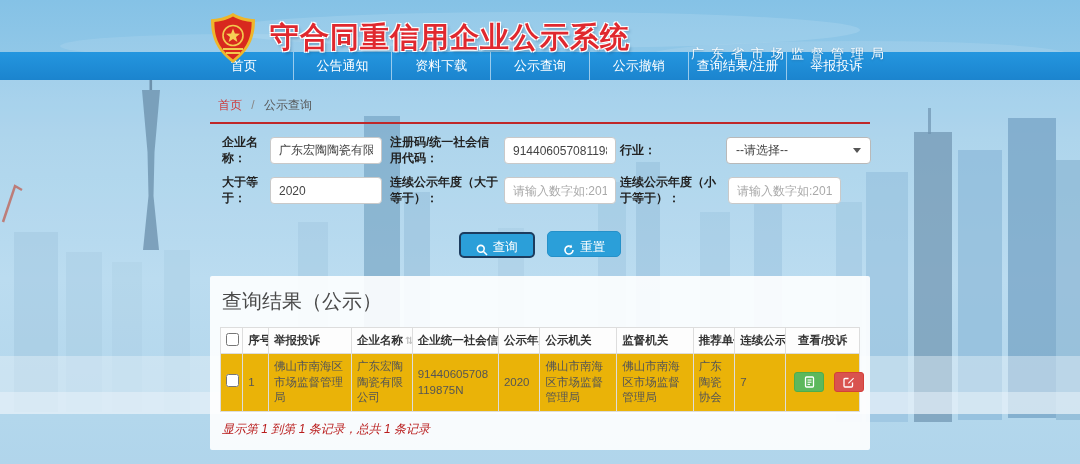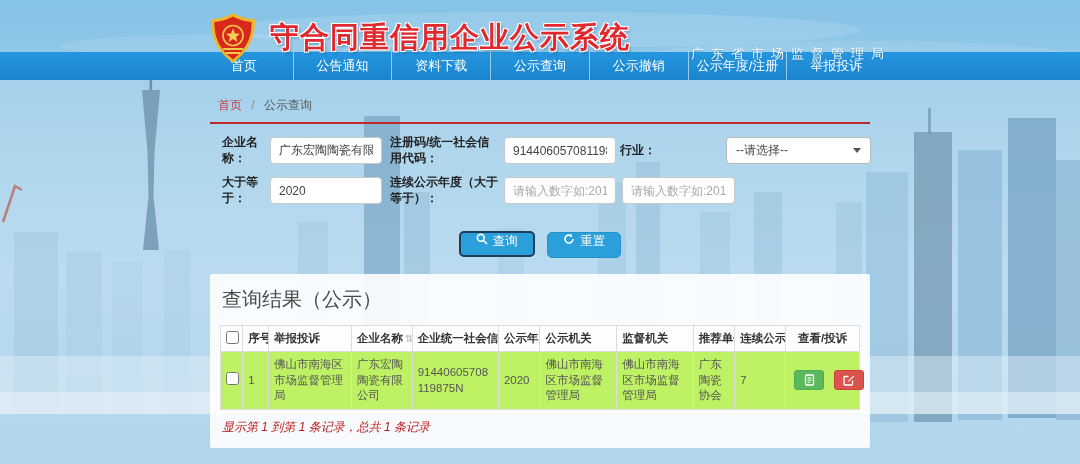--- a/index.html
+++ b/index.html
@@ -48,31 +48,31 @@
   .inp::placeholder { color:#a9a9a9; }
   .iw112 { width:112px; margin-left:2px; } .iw113 { width:113px; margin-left:2px; }
   .g2 { margin-left:8px; } .g3 { margin-left:4px; }
   .select-box { width:145px; height:27px; border:1px solid #b9b9b9; border-radius:4px; background:#fff;
     display:flex; align-items:center; justify-content:space-between; padding:0 9px; cursor:pointer; }
   .select-value { font-size:12px; color:#444; }
   .chevron { width:0; height:0; border-left:4px solid transparent; border-right:4px solid transparent;
     border-top:5px solid #555; }
 
   .btn-row { margin-top:25px; text-align:center; }
-  .btn { display:inline-flex; align-items:flex-start; gap:5px; height:26px; padding:0 15px;
+  .btn { display:inline-flex; align-items:flex-end; gap:5px; height:26px; padding:0 15px;
     background:#2b9fd9; color:#fff; font-size:12.5px; border-radius:5px; border:1px solid #2591c9;
     cursor:pointer; font-family:inherit; }
   .btn-search { border:2px solid #1d3c5e; margin-right:8px; }
   .btn svg { display:block; }
 
   .results-panel { margin-top:16px; background:rgba(255,255,255,.9); border-radius:2px;
     padding:8px 10px 12px; }
   .results-title { font-size:20px; color:#4a4a4a; font-weight:normal; margin:4px 0 12px 2px; }
 
-  table.results { width:100%; border-collapse:collapse; background:#bef264; table-layout:fixed; }
+  table.results { width:100%; border-collapse:collapse; background:#eab308; table-layout:fixed; }
   table.results th, table.results td { border:1px solid #ddd; padding:5px 5px; text-align:left;
     vertical-align:middle; word-break:break-all; }
   table.results th { font-size:11.5px; color:#333; font-weight:bold; background:#fdfdfd; white-space:nowrap; overflow:hidden; }
   table.results td { font-size:11.5px; color:#555; line-height:1.35; }
   .col-cb { width:3.5%; } .col-seq { width:4%; } .col-reg { width:13%; } .col-name { width:9.5%; }
   .col-code { width:13.5%; } .col-year { width:6.5%; } .col-pub { width:12%; } .col-sup { width:12%; }
   .col-rec { width:6.5%; } .col-cons { width:8%; } .col-act { width:11.5%; }
   .th-act { text-align:center !important; }
   .sort-icon { color:#c2c2c2; font-size:10px; margin-left:2px; cursor:pointer; }
   .cb { width:13px; height:13px; cursor:pointer; }
@@ -142,21 +142,21 @@
     <div class="org-name">广东省市场监督管理局</div>
   </header>
 
   <nav class="main-nav">
     <div class="nav-inner">
       <a class="nav-item">首页</a>
       <a class="nav-item">公告通知</a>
       <a class="nav-item">资料下载</a>
       <a class="nav-item">公示查询</a>
       <a class="nav-item">公示撤销</a>
-      <a class="nav-item">公示年度/注册</a>
+      <a class="nav-item">查询结果/注册</a>
       <a class="nav-item">举报投诉</a>
     </div>
   </nav>
 
   <main class="main-area">
     <div class="main-overlay"></div>
     <div class="container">
 
       <div class="breadcrumb">
         <a class="bc-home">首页</a>
@@ -185,20 +185,21 @@
         <div class="form-row">
           <div class="fg" style="margin-left:12px;">
             <label class="lbl w46">大于等于：</label>
             <input class="inp iw112" type="text" value="2020" style="">
           </div>
           <div class="fg g2">
             <label class="lbl w112l">连续公示年度（大于等于）：</label>
             <input class="inp iw112" type="text" placeholder="请输入数字如:2015" style="">
           </div>
           <div class="fg g3">
+            <label class="lbl w106">连续公示年度（小于等于）：</label>
             <input class="inp iw113" type="text" placeholder="请输入数字如:2015" style="">
           </div>
         </div>
 
         <div class="btn-row">
           <button class="btn btn-search">
             <svg width="12" height="12" viewBox="0 0 12 12">
               <circle cx="4.8" cy="4.8" r="3.4" fill="none" stroke="#fff" stroke-width="1.6"></circle>
               <line x1="7.5" y1="7.5" x2="11" y2="11" stroke="#fff" stroke-width="1.6"></line>
             </svg>

